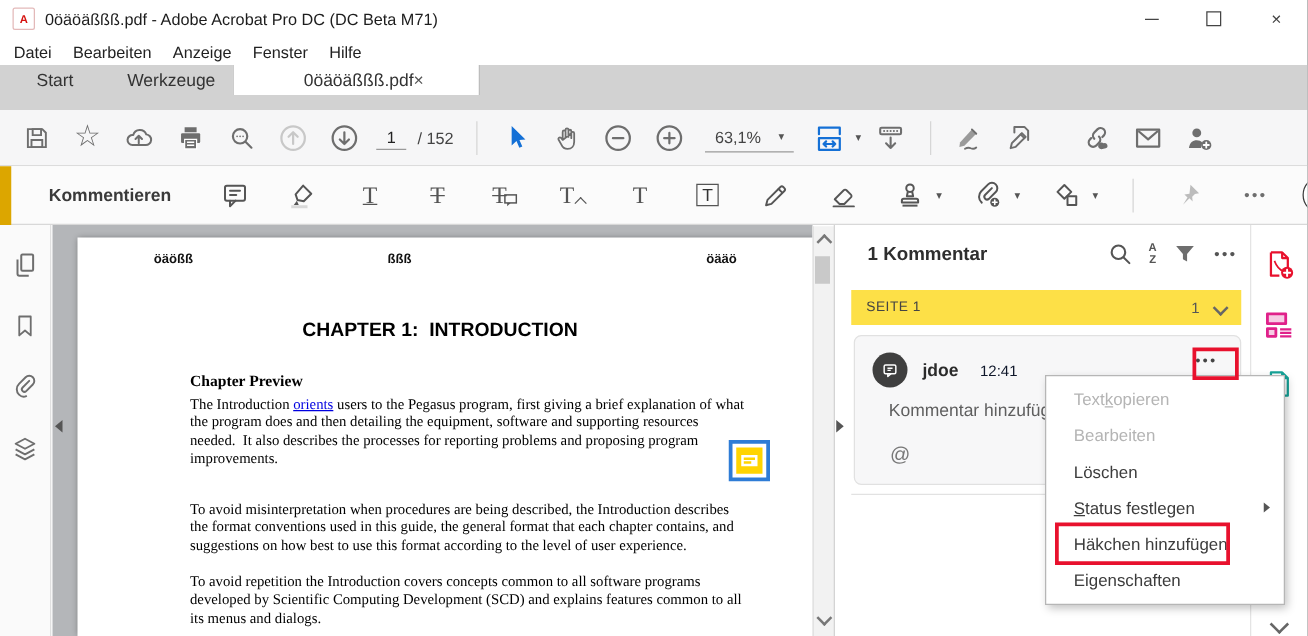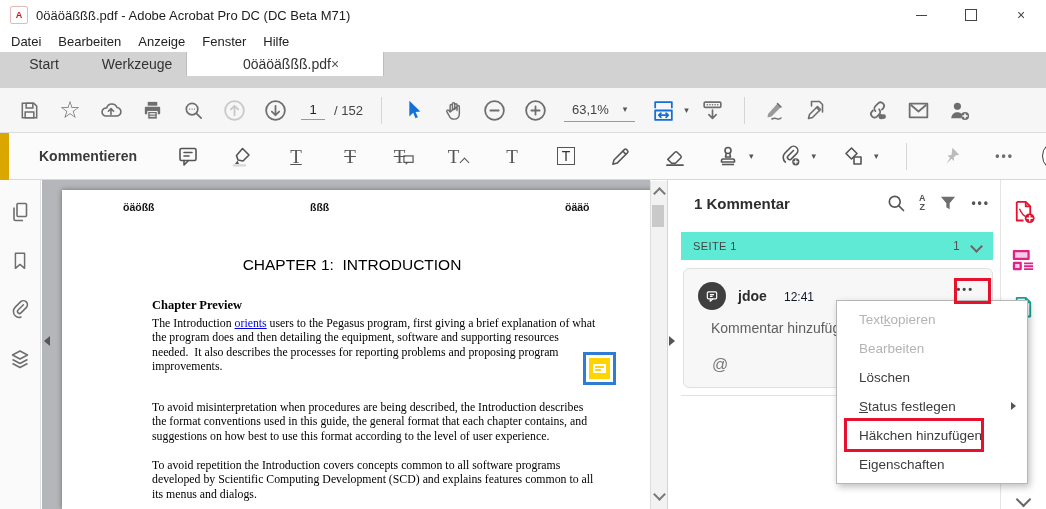--- a/index.html
+++ b/index.html
@@ -60,21 +60,21 @@
              padding:6px 22px;font-weight:bold;font-size:14px;color:#222;background:#fff;white-space:nowrap;}
   .chevup-sm{display:inline-block;width:6px;height:6px;border-left:1.5px solid #555;border-top:1.5px solid #555;transform:rotate(45deg);}
   
   .sidebar{position:absolute;left:0;top:180px;width:41px;bottom:0;background:#fafafa;
            border-right:1px solid #e0e0e0;display:flex;flex-direction:column;align-items:center;
            padding-top:20px;gap:26px;box-sizing:border-box;}
   .docarea{position:absolute;left:42px;top:180px;width:608px;bottom:0;background:#b4b6b9;}
   .page{position:absolute;left:20px;top:10px;width:586px;height:319px;background:#fff;
         box-shadow:0 0 5px rgba(0,0,0,.4);padding-left:44px;}
   .pg-h{position:absolute;top:11px;font-size:10.5px;font-weight:bold;color:#111;}
-  .pg-title{position:absolute;left:70px;top:66px;width:440px;text-align:center;font-weight:normal;
+  .pg-title{position:absolute;left:70px;top:66px;width:440px;text-align:center;font-weight:bold;
             font-size:15.5px;color:#000;white-space:pre-wrap;}
   .pg-sub{position:absolute;left:90px;top:108px;font-family:"Liberation Serif",serif;font-weight:bold;
           font-size:12.5px;color:#000;}
   .pg-p{position:absolute;left:90px;width:445px;font-family:"Liberation Serif",serif;font-size:11.8px;
         line-height:14.4px;color:#000;white-space:pre-wrap;}
   .pg-link{color:#0000e0;text-decoration:underline;}
   .sticky{position:absolute;left:583px;top:352px;width:33px;height:33px;border:3px solid #2e7cd6;
           background:#fff;display:flex;align-items:center;justify-content:center;box-sizing:border-box;}
   .sticky .yel{width:21px;height:21px;background:#ffd400;display:flex;align-items:center;justify-content:center;}
   .sticky .bub{width:13px;height:9px;background:#fff;position:relative;}
@@ -85,21 +85,21 @@
            border-left:1px solid #ddd;border-right:1px solid #ddd;}
   .vthumb{position:absolute;left:1px;top:24px;width:12px;height:22px;background:#c9c9c9;}
   .chev{display:inline-block;width:7px;height:7px;border-right:2px solid #777;border-bottom:2px solid #777;}
   .chev.up{transform:rotate(-135deg);}
   .chev.down{transform:rotate(45deg);}
   
   .panel{position:absolute;left:667px;top:180px;width:333px;bottom:0;background:#fff;border-left:1px solid #d4d4d4;box-sizing:border-box;}
   .panel-title{position:absolute;left:26px;top:15px;font-size:15px;font-weight:bold;color:#2e2e2e;}
   .panel-tools{position:absolute;right:10px;top:13px;display:flex;align-items:center;gap:13px;}
   .azico{display:flex;flex-direction:column;align-items:center;font-size:9px;font-weight:bold;color:#555;line-height:1.05;}
-  .seitebar{position:absolute;left:13px;right:7px;top:52px;height:28px;background:#5eead4;display:flex;
+  .seitebar{position:absolute;left:13px;right:7px;top:52px;height:28px;background:#fde047;display:flex;
             align-items:center;padding:0 12px;font-size:11px;color:#444;letter-spacing:.4px;box-sizing:border-box;}
   .seitebar .cnt{margin-left:auto;margin-right:12px;font-size:12px;color:#555;}
   .card{position:absolute;left:15px;right:7px;top:88px;height:120px;background:#f7f7f8;
         border:1px solid #e1e1e1;border-radius:6px;box-sizing:border-box;}
   .cavatar{position:absolute;left:14px;top:13px;width:28px;height:28px;border-radius:50%;background:#3f3f3f;
            display:flex;align-items:center;justify-content:center;}
   .cauthor{position:absolute;left:54px;top:19px;font-size:14px;font-weight:bold;color:#2b2b2b;}
   .ctime{position:absolute;left:100px;top:21px;font-size:12px;color:#0f172a;}
   .cdots{position:absolute;right:18px;top:14px;font-size:11px;letter-spacing:2px;color:#444;font-weight:bold;}
   .cplace{position:absolute;left:27px;top:51px;font-size:14px;color:#5f5f5f;white-space:nowrap;overflow:hidden;}

